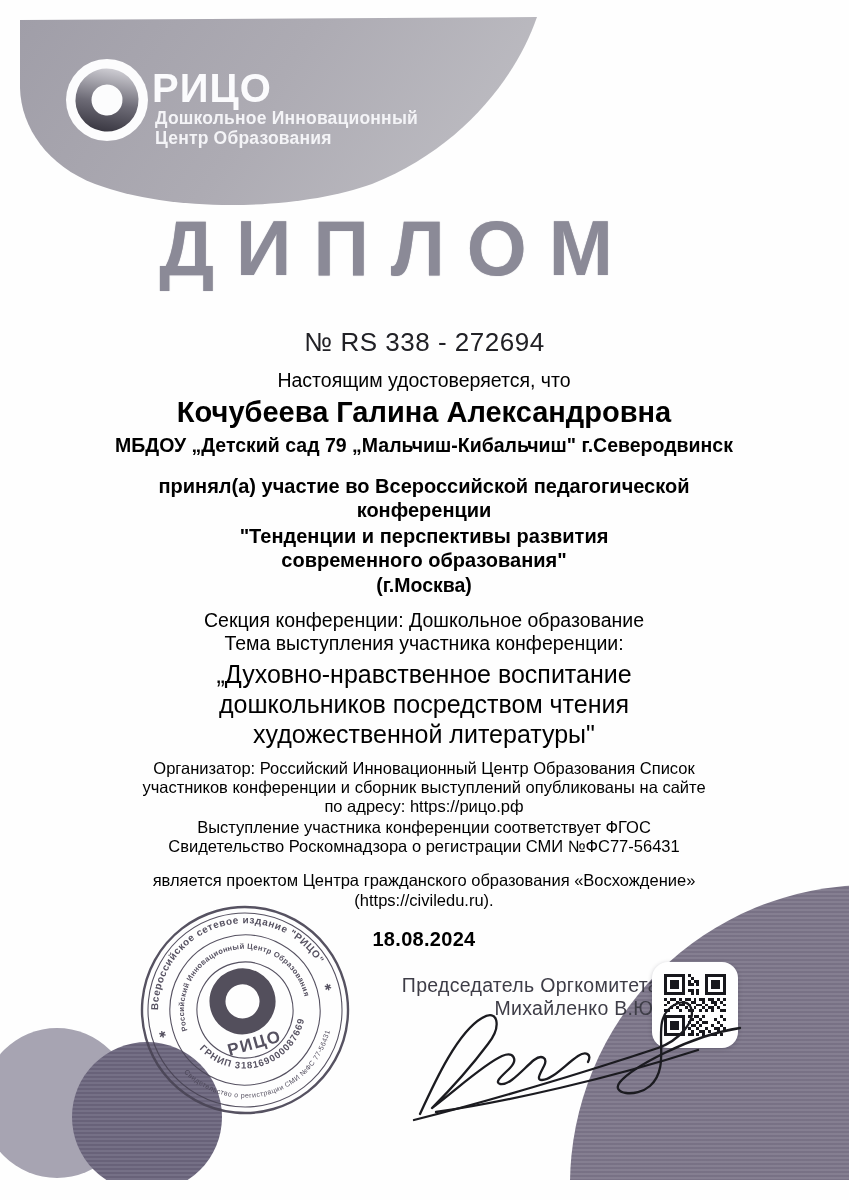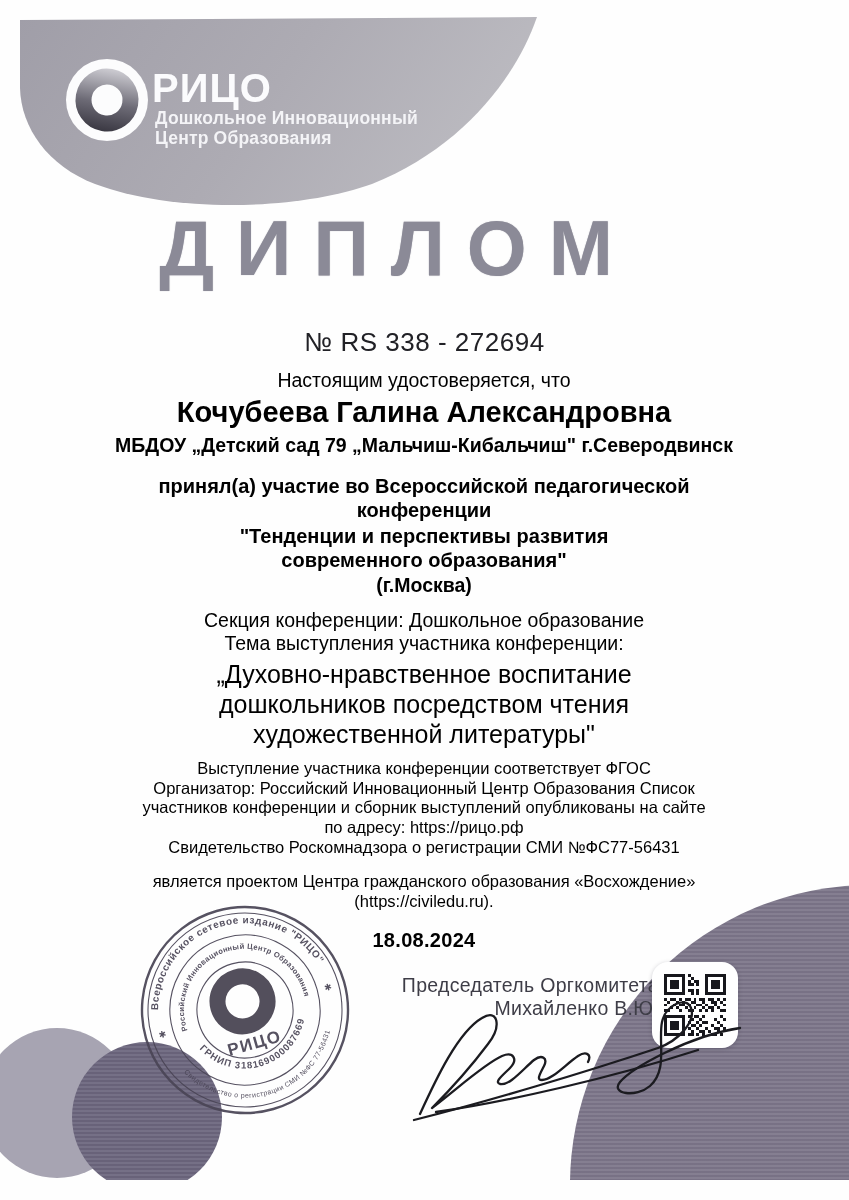--- a/index.html
+++ b/index.html
@@ -100,22 +100,22 @@
     <div class="body-block">
       <div class="ln certifies">Настоящим удостоверяется, что</div>
       <div class="ln recipient">Кочубеева Галина Александровна</div>
       <div class="ln organization">МБДОУ „Детский сад 79 „Мальчиш-Кибальчиш" г.Северодвинск</div>
       <div class="ln participation">принял(а) участие во Всероссийской педагогической конференции</div>
       <div class="ln conference">"Тенденции и перспективы развития современного образования"</div>
       <div class="ln city">(г.Москва)</div>
       <div class="ln section">Секция конференции: Дошкольное образование</div>
       <div class="ln topic-label">Тема выступления участника конференции:</div>
       <div class="ln topic">„Духовно-нравственное воспитание дошкольников посредством чтения художественной литературы"</div>
+      <div class="ln small organizer">Организатор: Российский Инновационный Центр Образования Список участников конференции и сборник выступлений опубликованы на сайте по адресу: https://рицо.рф</div>
       <div class="ln small">Выступление участника конференции соответствует ФГОС</div>
-      <div class="ln small organizer">Организатор: Российский Инновационный Центр Образования Список участников конференции и сборник выступлений опубликованы на сайте по адресу: https://рицо.рф</div>
       <div class="ln small certificate">Свидетельство Роскомнадзора о регистрации СМИ №ФС77-56431</div>
       <div class="ln small project">является проектом Центра гражданского образования «Восхождение»</div>
       <div class="ln small project-url">(https://civiledu.ru).</div>
       <div class="ln date">18.08.2024</div>
     </div>
 
     <div class="circle circle-right-big grain"></div>
     <div class="circle circle-left-light"></div>
     <div class="circle circle-left-dark grain"></div>
 

